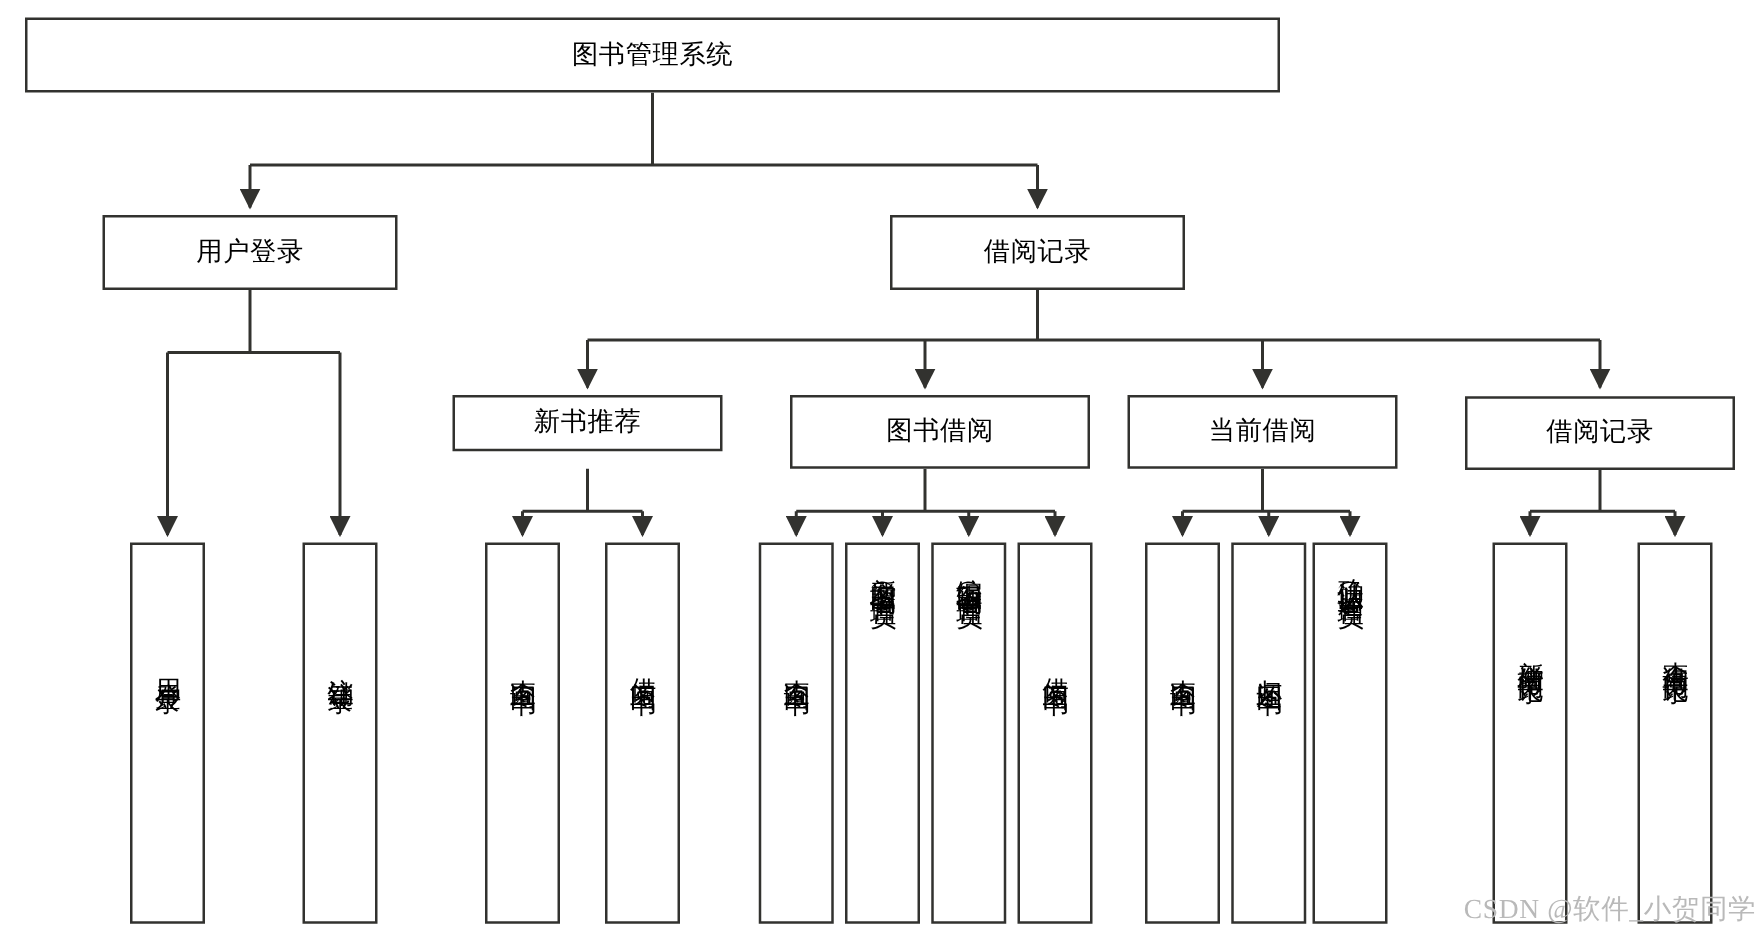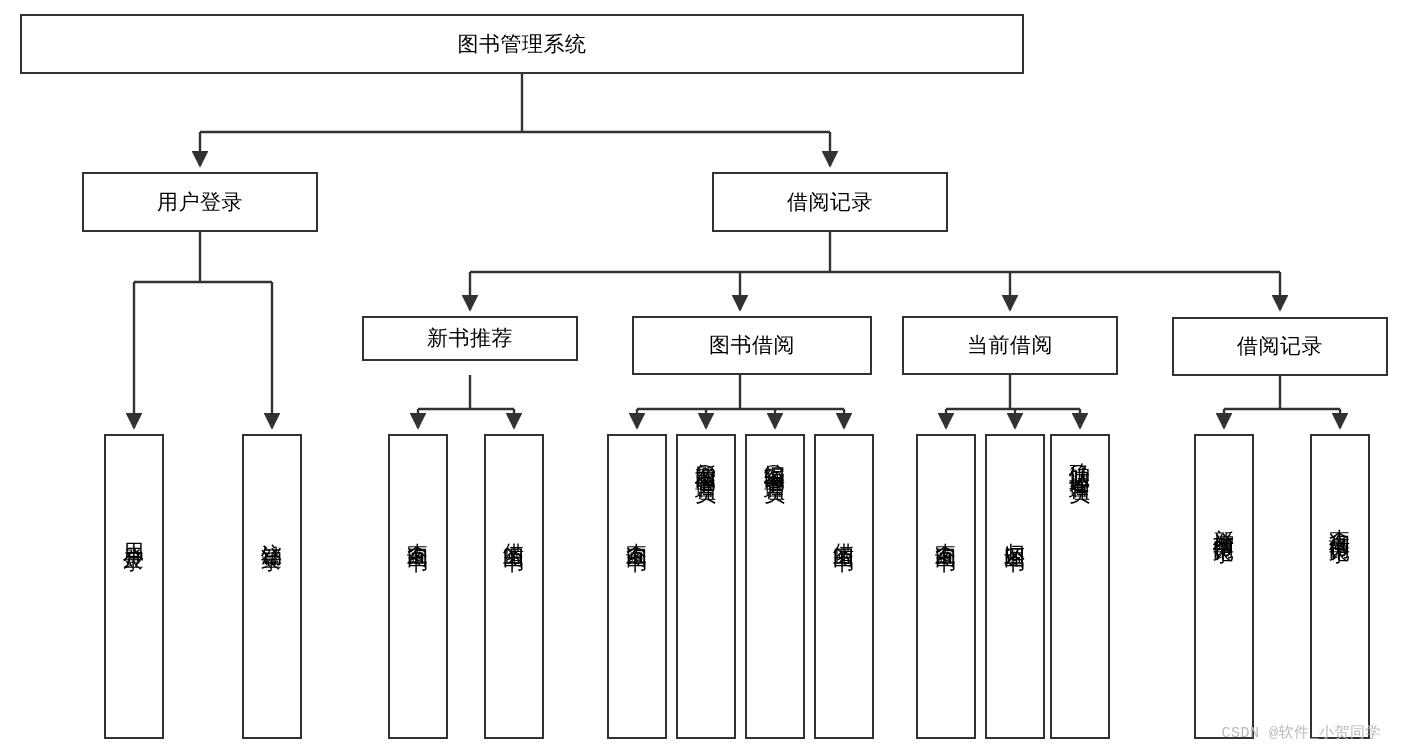--- a/index.html
+++ b/index.html
@@ -66,28 +66,28 @@
     margin-top: 84px;
   }
   .node.vertical.mid2 .node-label {
     margin-top: 70px;
   }
   .node.vertical.top .node-label {
     margin-top: 4px;
   }
   #watermark {
     position: absolute;
-    right: 24px;
+    right: 0;
     bottom: 5px;
-    font-size: 15px;
+    font-size: 22px;
     color: #b9b9b9;
     letter-spacing: 0.5px;
     z-index: 5;
     white-space: nowrap;
-    font-family: Liberation Mono, monospace;
+    font-family: Liberation Serif, serif;
   }
 </style>
 </head>
 <body>
 
 <div id="diagram-root">
 
   <svg class="connectors" viewBox="0 0 1405 747" xmlns="http://www.w3.org/2000/svg">
     <defs>
       <marker id="arrow" viewBox="0 0 10 10" refX="9" refY="5" markerWidth="7" markerHeight="7" orient="auto-start-reverse">

